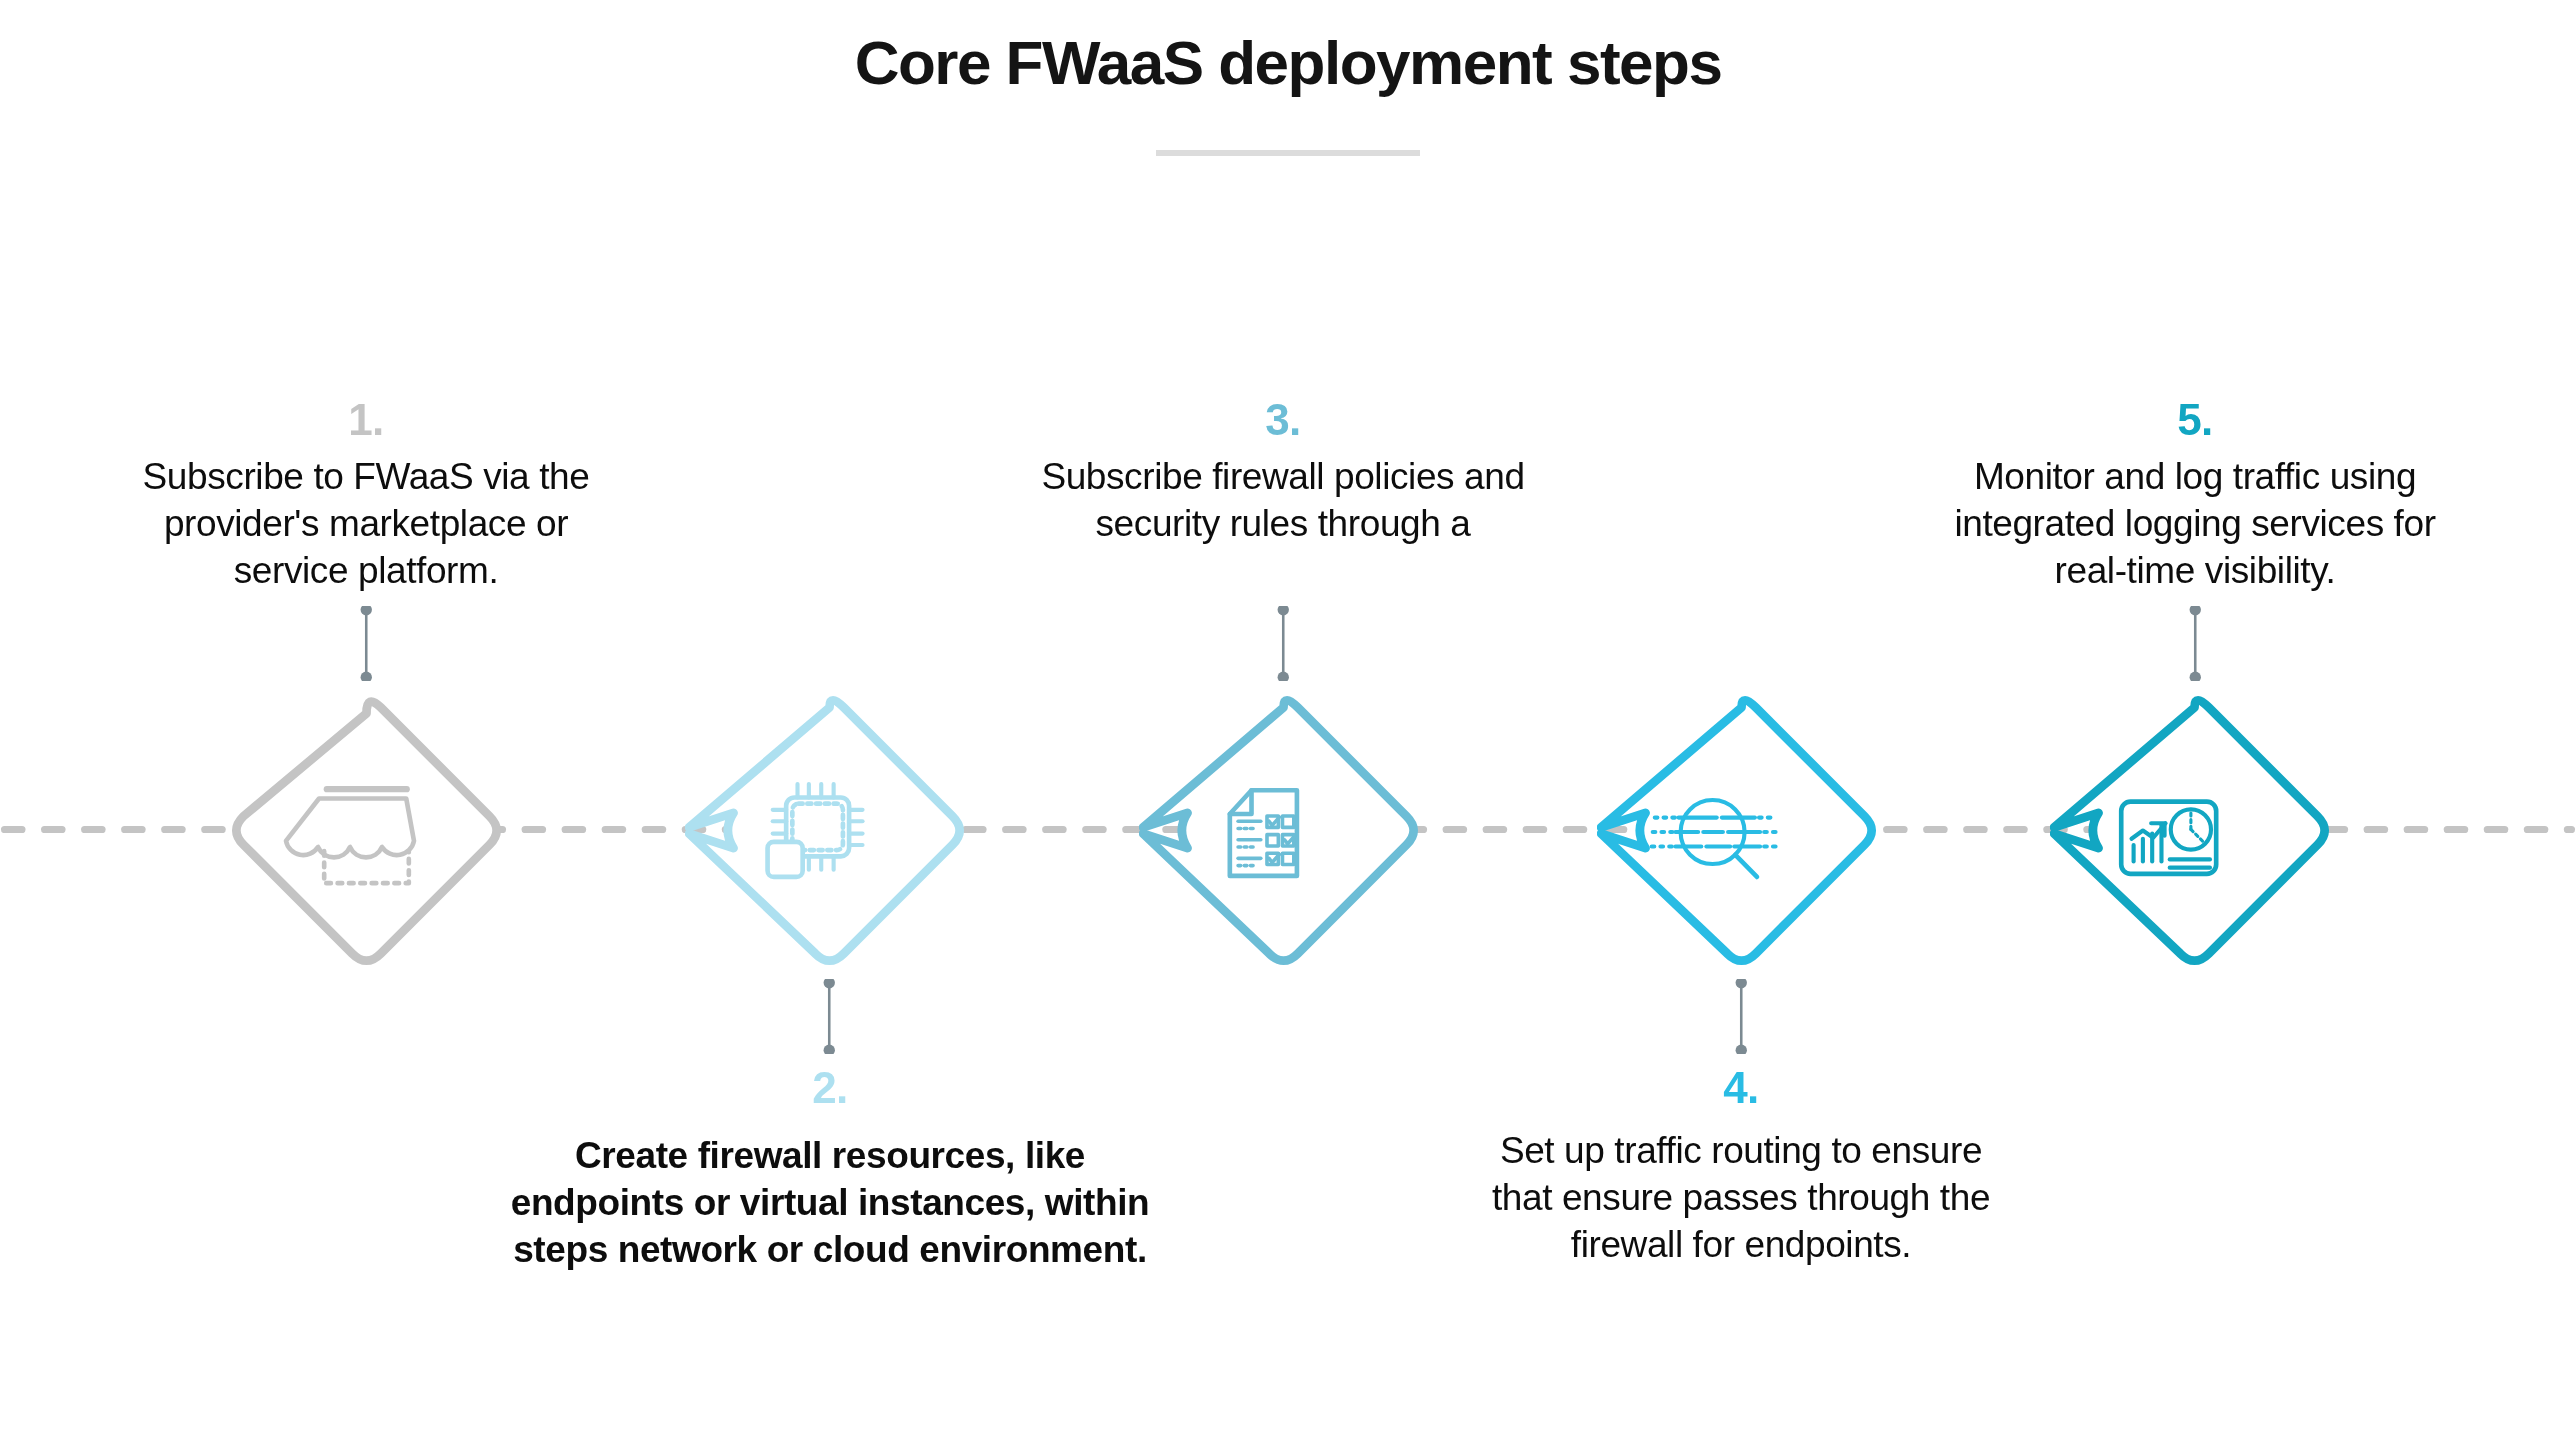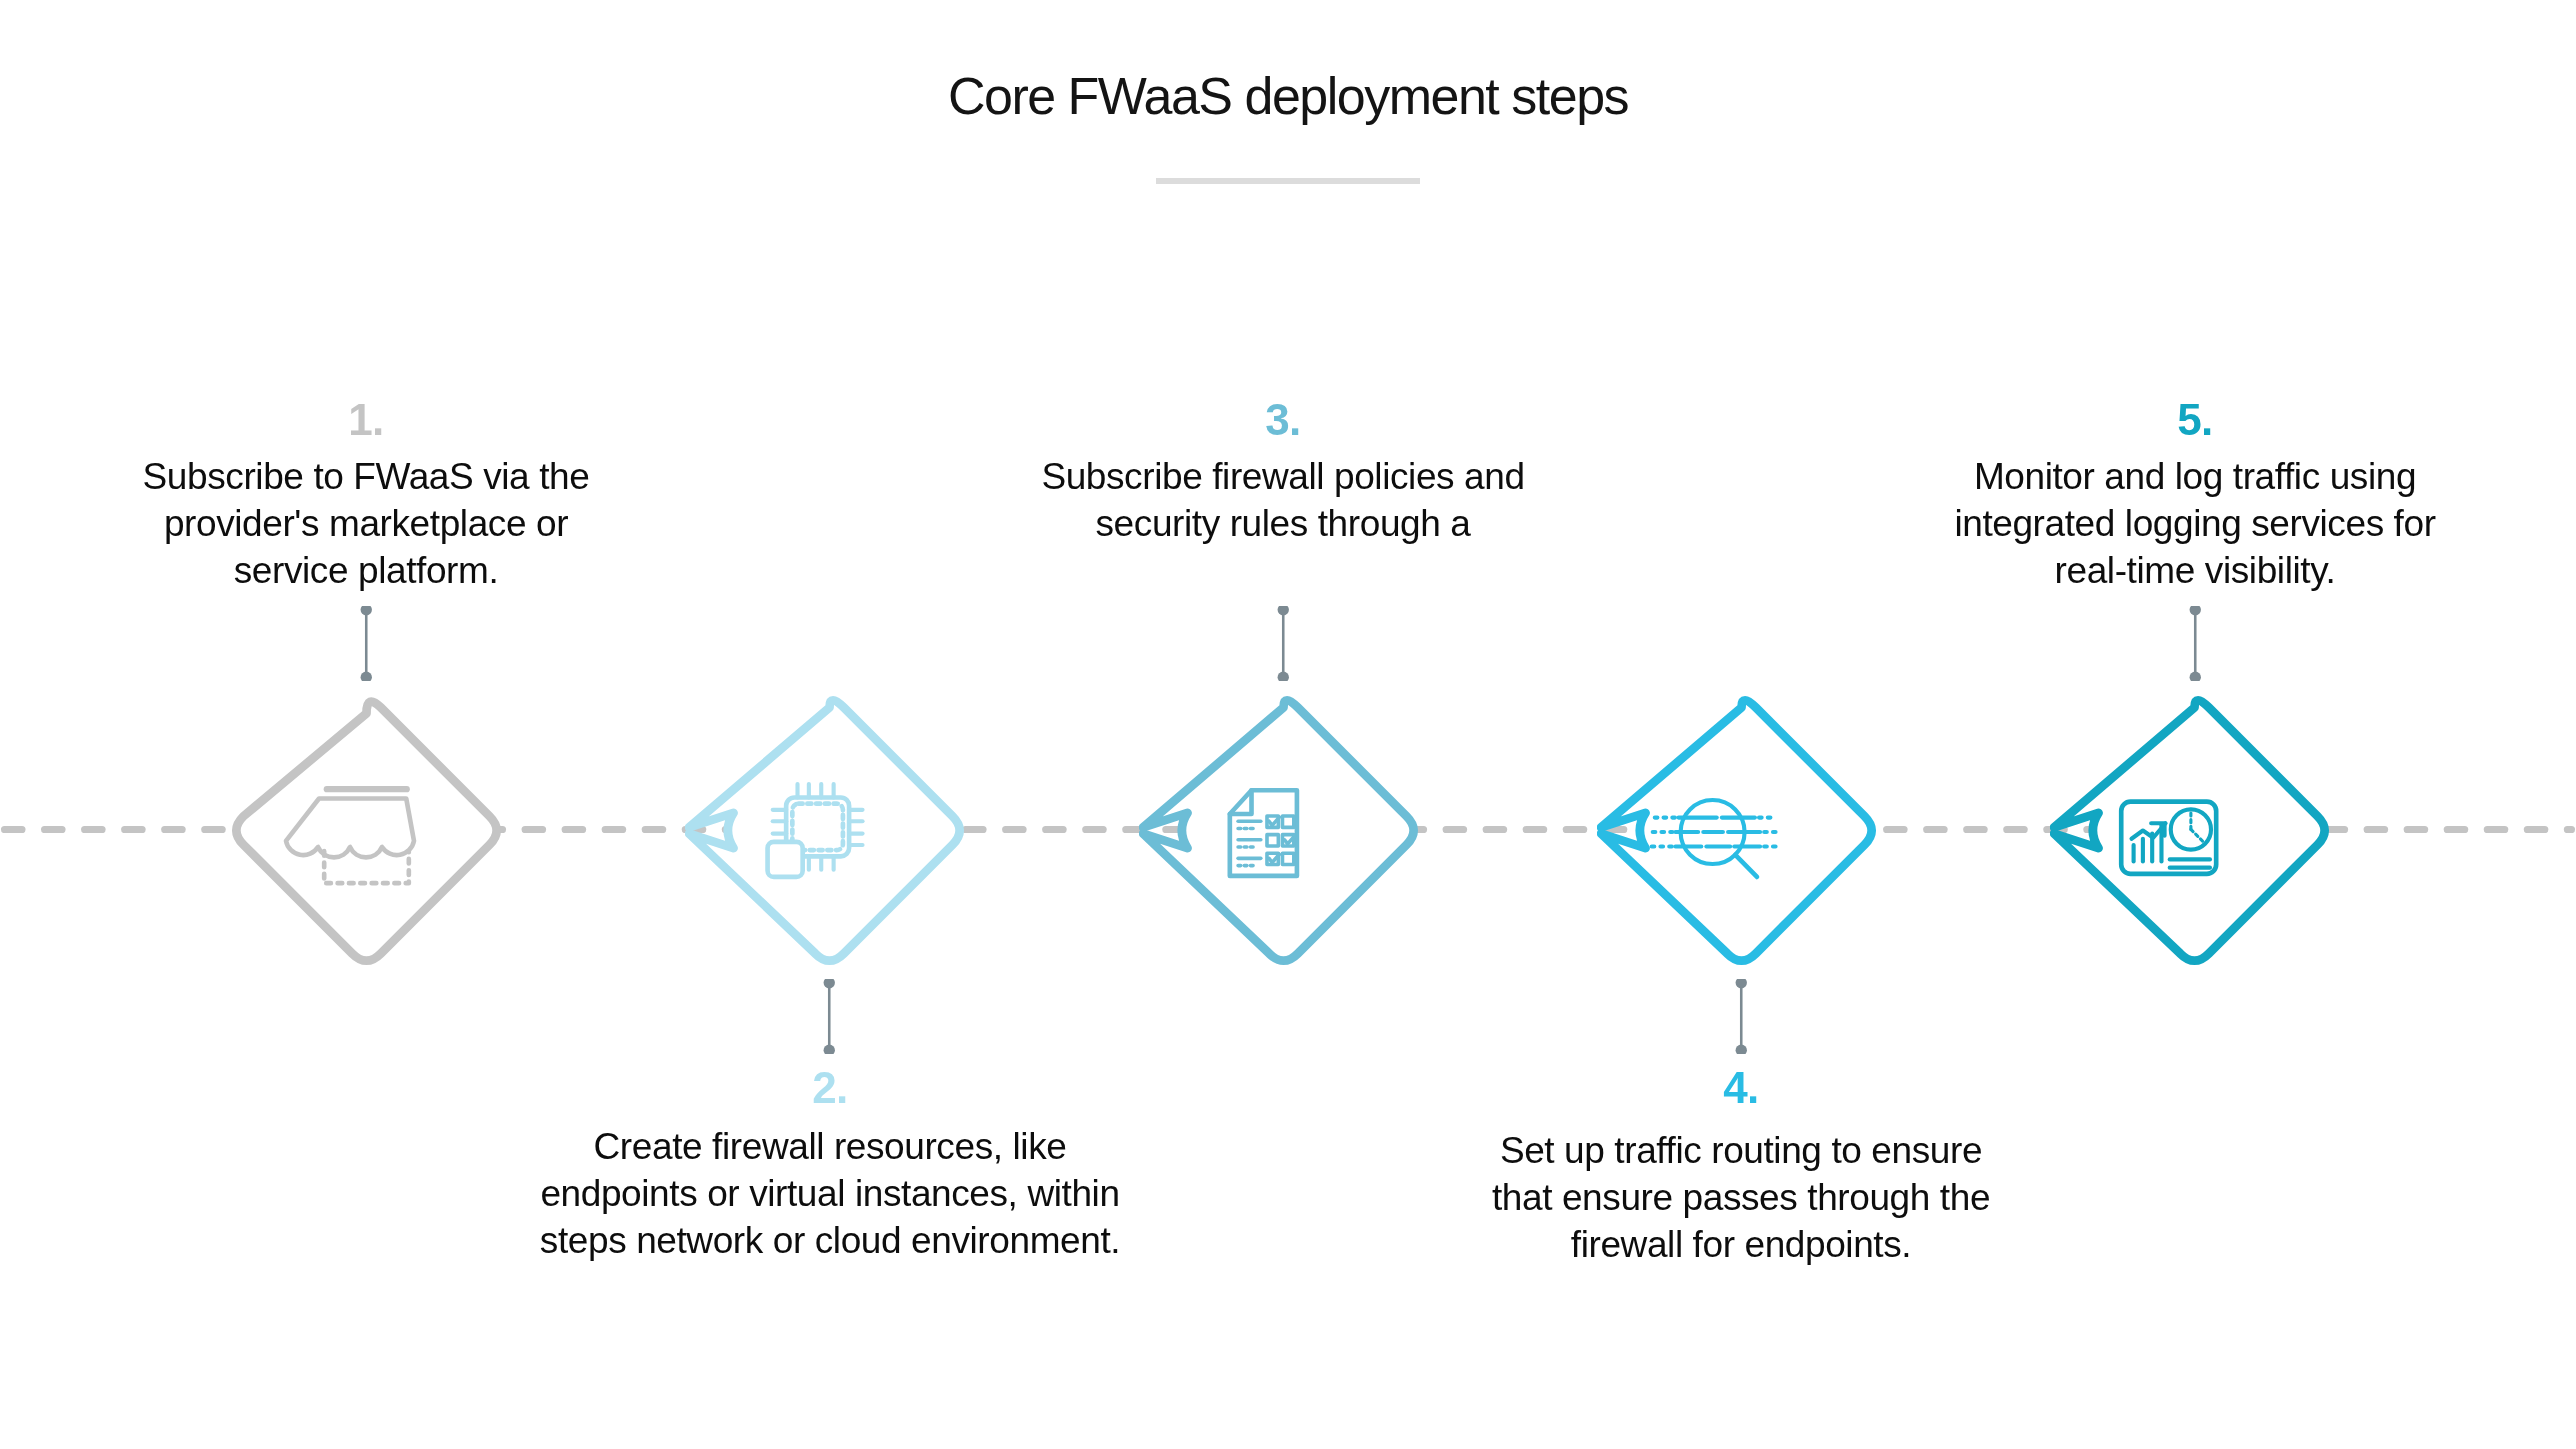--- a/index.html
+++ b/index.html
@@ -7,22 +7,22 @@
   body{
     width:2576px; height:1449px;
     font-family:"Liberation Sans", sans-serif;
     position:relative; overflow:hidden;
     -webkit-font-smoothing:antialiased;
   }
 
   
   #header{ position:absolute; left:0; top:0; width:2576px; text-align:center; }
   #page-title{
-    font-size:52px; font-weight:400; color:#141414;
-    letter-spacing:-1.5px; line-height:1; padding-top:70px;
+    font-size:62px; font-weight:700; color:#141414;
+    letter-spacing:-1.5px; line-height:1; padding-top:32px;
     white-space:nowrap;
   }
   #title-divider{
     width:264px; height:5.7px; background:#dcdcdc;
     margin:56px auto 0;
   }
 
   
   #rail{
     position:absolute; left:0; top:826px; width:2576px; height:7.2px;
@@ -143,21 +143,21 @@
     </div>
     <div class="stem" style="left: 821px; top: 979px;">
       <svg width="16.5" height="75" viewBox="0 0 32 145">
        <line x1="16" y1="7" x2="16" y2="138" stroke="#7c8a92" stroke-width="5"></line>
        <circle cx="16" cy="7" r="11" fill="#7c8a92"></circle>
        <circle cx="16" cy="138" r="11" fill="#7c8a92"></circle>
      </svg>
     </div>
     <div class="textblock" style="width: 876px; left: 392px; top: 1066px;">
       <div class="step-num" style="color: rgb(173, 224, 240);">2.</div>
-      <div class="step-text" style="margin-top: 14px;">
+      <div class="step-text" style="margin-top: 23px; font-weight: bold;">
         <div>Create firewall resources, like</div>
         <div>endpoints or virtual instances, within</div>
         <div>steps network or cloud environment.</div>
       </div>
     </div>
     <div class="diamond" style="left: 1139px; top: 686px;">
       <svg viewBox="0 0 560 560">
        <path d="M 280 41.599999999999994
           Q 280 14 307.6 41.599999999999994
           L 518.4 252.4

